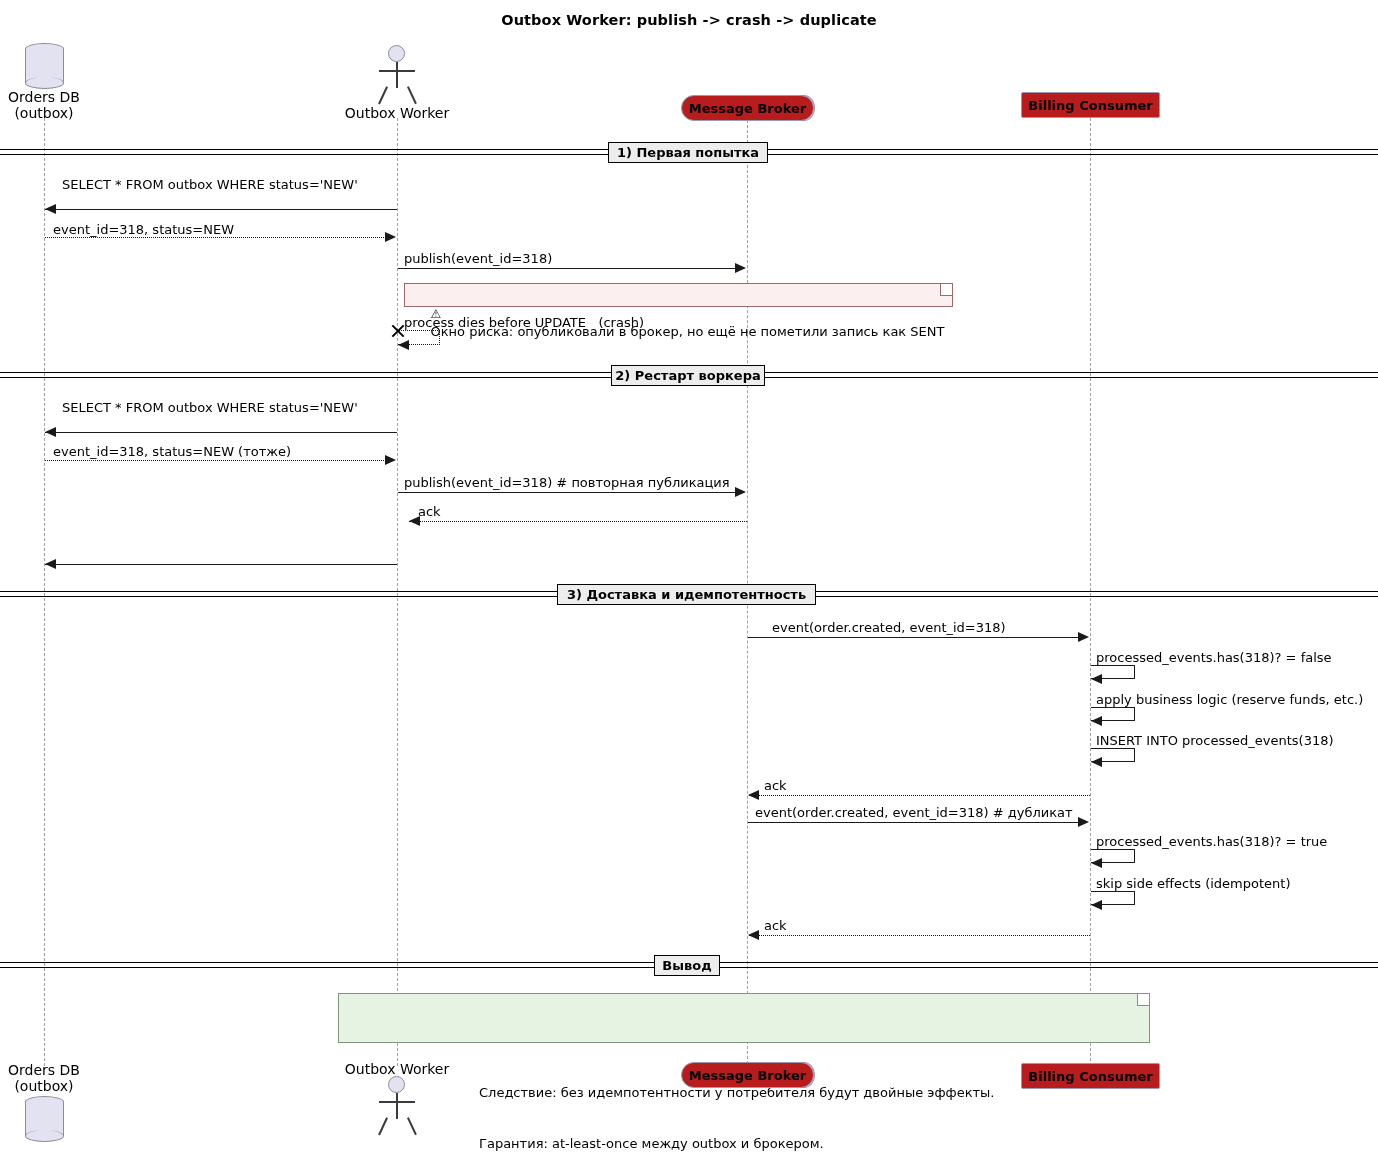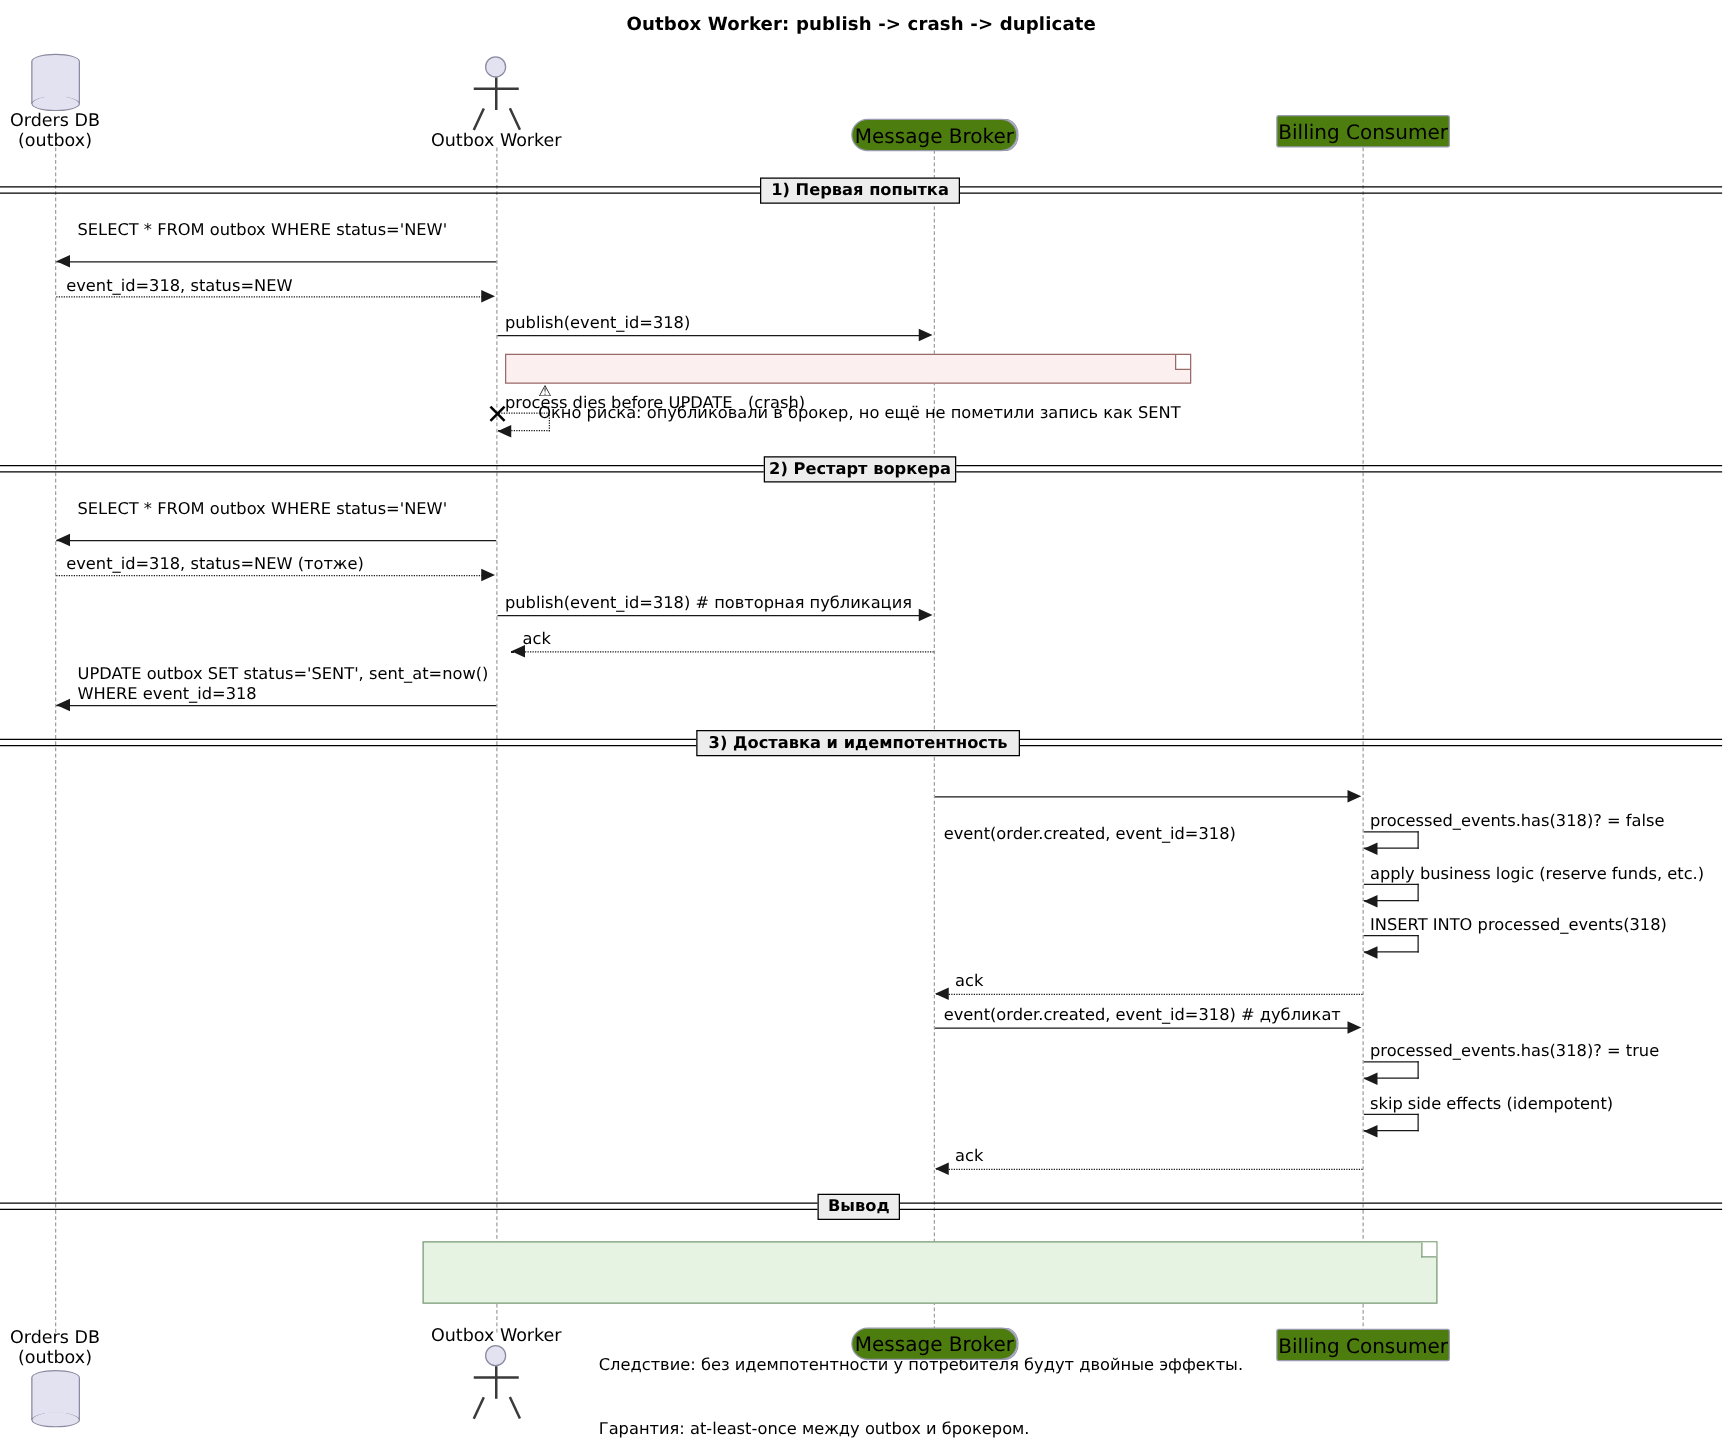--- a/index.html
+++ b/index.html
@@ -11,24 +11,24 @@
     position:absolute;left:0;top:12px;width:1378px;text-align:center;
     font-size:14.5px;font-weight:bold;letter-spacing:.1px;
   }
 
   
   .lifeline{position:absolute;width:0;border-left:1px dashed #a0a0a0;}
 
   
   .pbox{
     position:absolute;box-sizing:border-box;
-    background:#4d7c0f;border:1px solid #9a9ab0;
-    font-size:16px;color:#000;
+    background:#b91c1c;border:1px solid #9a9ab0;
+    font-size:13px;color:#000;
     display:flex;align-items:center;justify-content:center;
-    border-radius:2px;white-space:nowrap;padding:0 10px;
+    border-radius:2px;white-space:nowrap;padding:0 10px;font-weight:bold;
   }
   .pbox.queue{border-radius:14px;}
   .queue-cap{
     position:absolute;box-sizing:border-box;
     border:1px solid #9a9ab0;border-left:none;
     background:#E2E2F0;border-radius:0 50% 50% 0;
   }
 
   
   .actor-head{
@@ -188,29 +188,27 @@
   <div class="arrow-r" style="left:385px; top:455px;"></div>
 
   <div class="msg-label" style="left:404px; top:475px;">publish(event_id=318) # повторная публикация</div>
   <div class="msg-line" style="left:398px; top:492px; width:338px;"></div>
   <div class="arrow-r" style="left:735px; top:487px;"></div>
 
   <div class="msg-label" style="left:418px; top:504px;">ack</div>
   <div class="msg-line dotted" style="left:409px; top:521px; width:338px;"></div>
   <div class="arrow-l" style="left:409px; top:516px;"></div>
 
-  <div class="msg-label" style="left:62px; top:532px;">UPDATE outbox SET status='SENT', sent_at=now()
-WHERE event_id=318</div>
   <div class="msg-line" style="left:45px; top:564px; width:352px;"></div>
   <div class="arrow-l" style="left:45px; top:559px;"></div>
 
   <div class="divider-lines" style="top:591px;"></div>
   <div class="divider-label" style="left:557px; top:584px; width:259px; height:21px;">3) Доставка и идемпотентность</div>
 
-  <div class="msg-label" style="left:755px; top:620px;margin-top:40px;">event(order.created, event_id=318)</div>
+  <div class="msg-label" style="left:772px; top:620px;">event(order.created, event_id=318)</div>
   <div class="msg-line" style="left:748px; top:637px; width:331px;"></div>
   <div class="arrow-r" style="left:1078px; top:632px;"></div>
 
   <div class="msg-label" style="left:1096px; top:650px;">processed_events.has(318)? = false</div>
   <div class="self-loop" style="left:1091px; top:665px; width:44px; height:14px;"></div>
   <div class="arrow-l" style="left:1091px; top:674px;"></div>
 
   <div class="msg-label" style="left:1096px; top:692px;">apply business logic (reserve funds, etc.)</div>
   <div class="self-loop" style="left:1091px; top:707px; width:44px; height:14px;"></div>
   <div class="arrow-l" style="left:1091px; top:716px;"></div>

